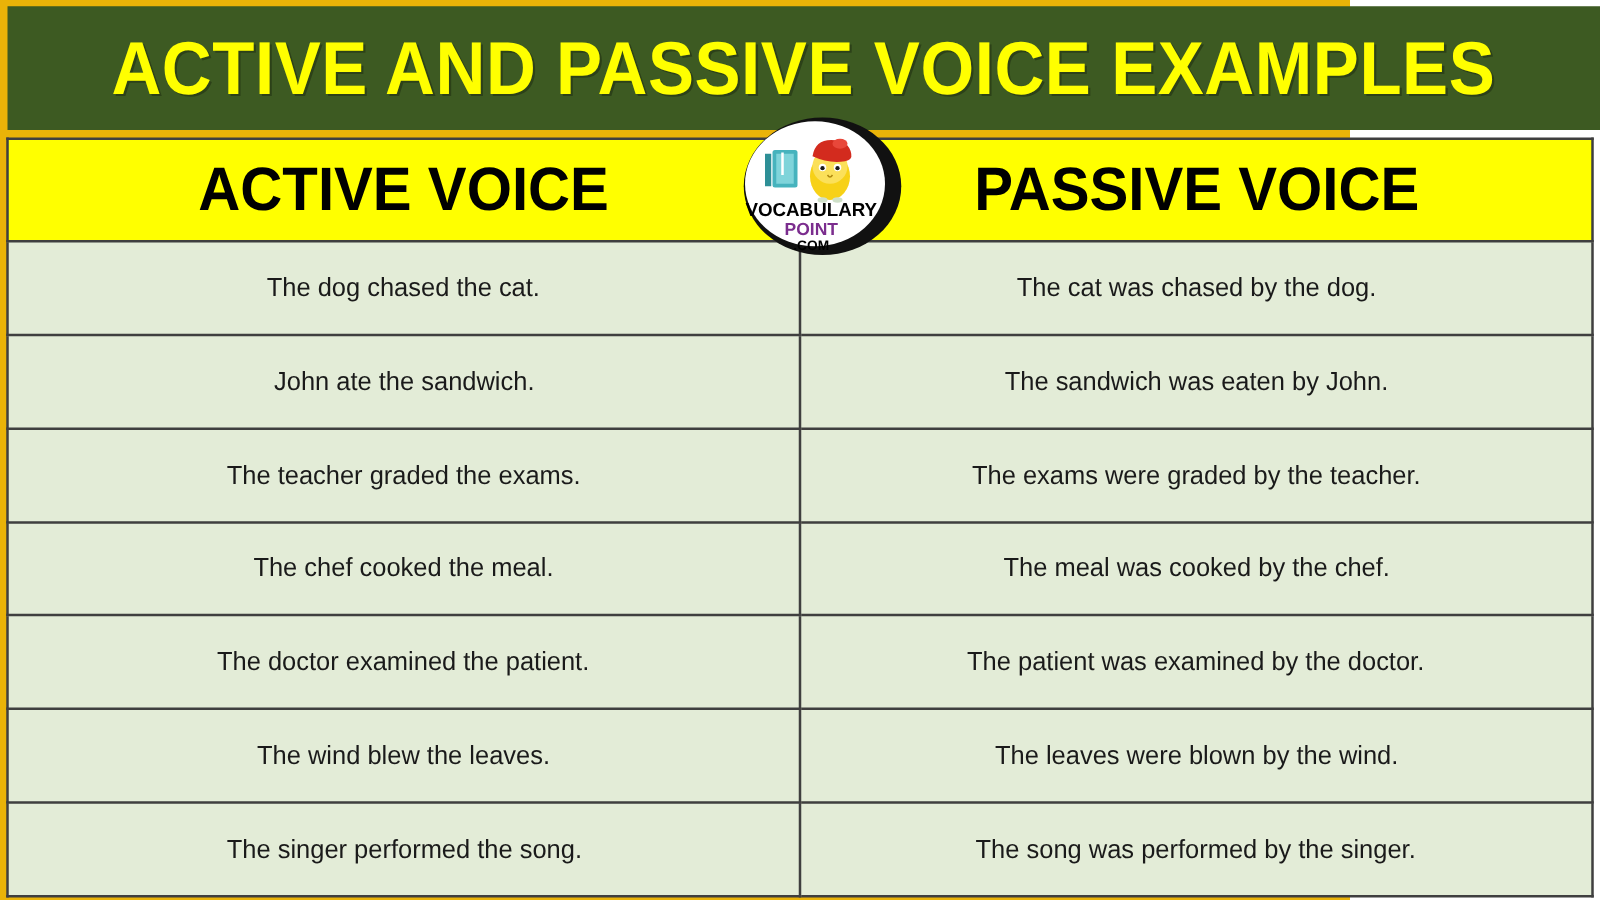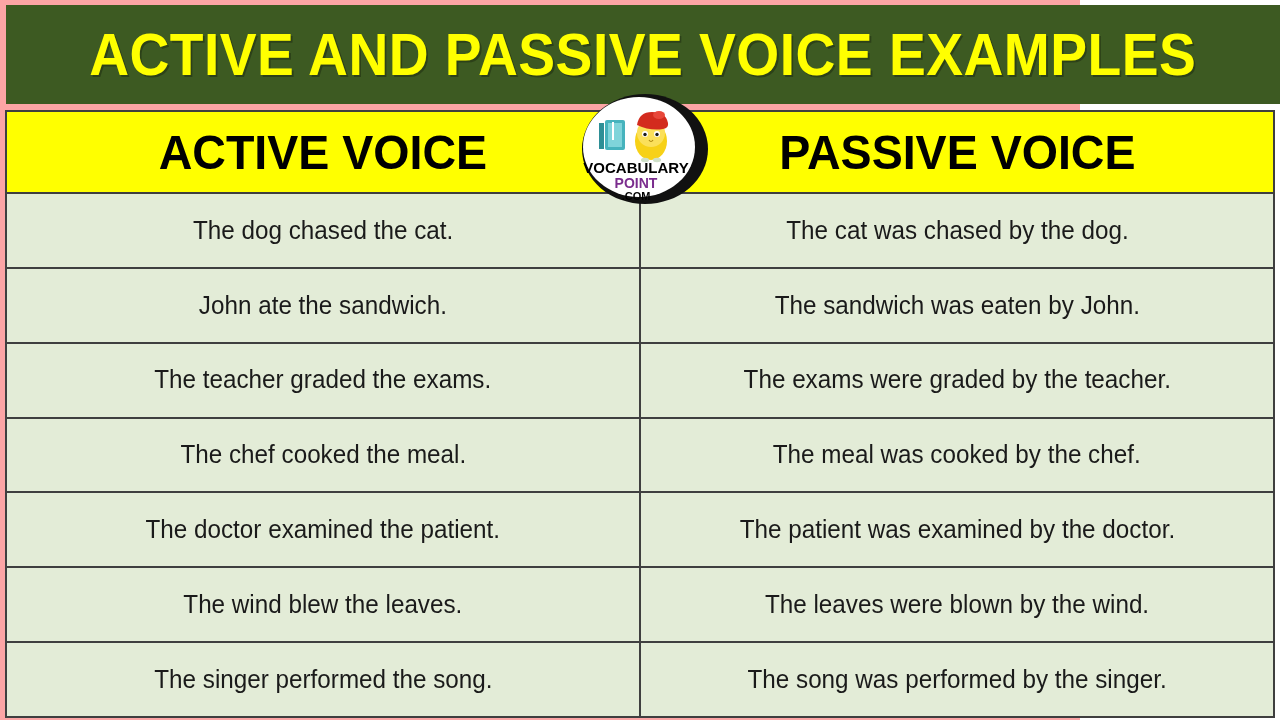--- a/index.html
+++ b/index.html
@@ -11,21 +11,21 @@
     width: 1280px;
     height: 720px;
     overflow: hidden;
     font-family: "Liberation Sans", sans-serif;
   }
 
   .poster {
     position: relative;
     width: 1080px;
     height: 720px;
-    background: #fca5a5;
+    background: #eab308;
     box-sizing: border-box;
   }
 
   
   .title-banner {
     position: absolute;
     left: 6px;
     top: 5px;
     width: 1274px;
     height: 99px;
@@ -84,34 +84,34 @@
     letter-spacing: 0px;
     transform: scaleX(0.95);
     display: inline-block;
     line-height: 1;
     white-space: nowrap;
   }
   .body-cell {
     background: #e3ecd7;
     color: #1a1a1a;
     font-family: "Liberation Sans Narrow", "Liberation Sans", sans-serif;
-    font-size: 25px;
+    font-size: 21px;
     font-weight: normal;
     line-height: 1.1;
     white-space: nowrap;
   }
   .body-cell span {
     display: inline-block;
     transform: scaleX(0.97);
   }
 
   
   .logo-badge {
     position: absolute;
-    left: 579px;
+    left: 592px;
     top: 93px;
     width: 132px;
     height: 112px;
     z-index: 20;
     pointer-events: none;
   }
   .logo-badge svg {
     display: block;
     width: 132px;
     height: 112px;

